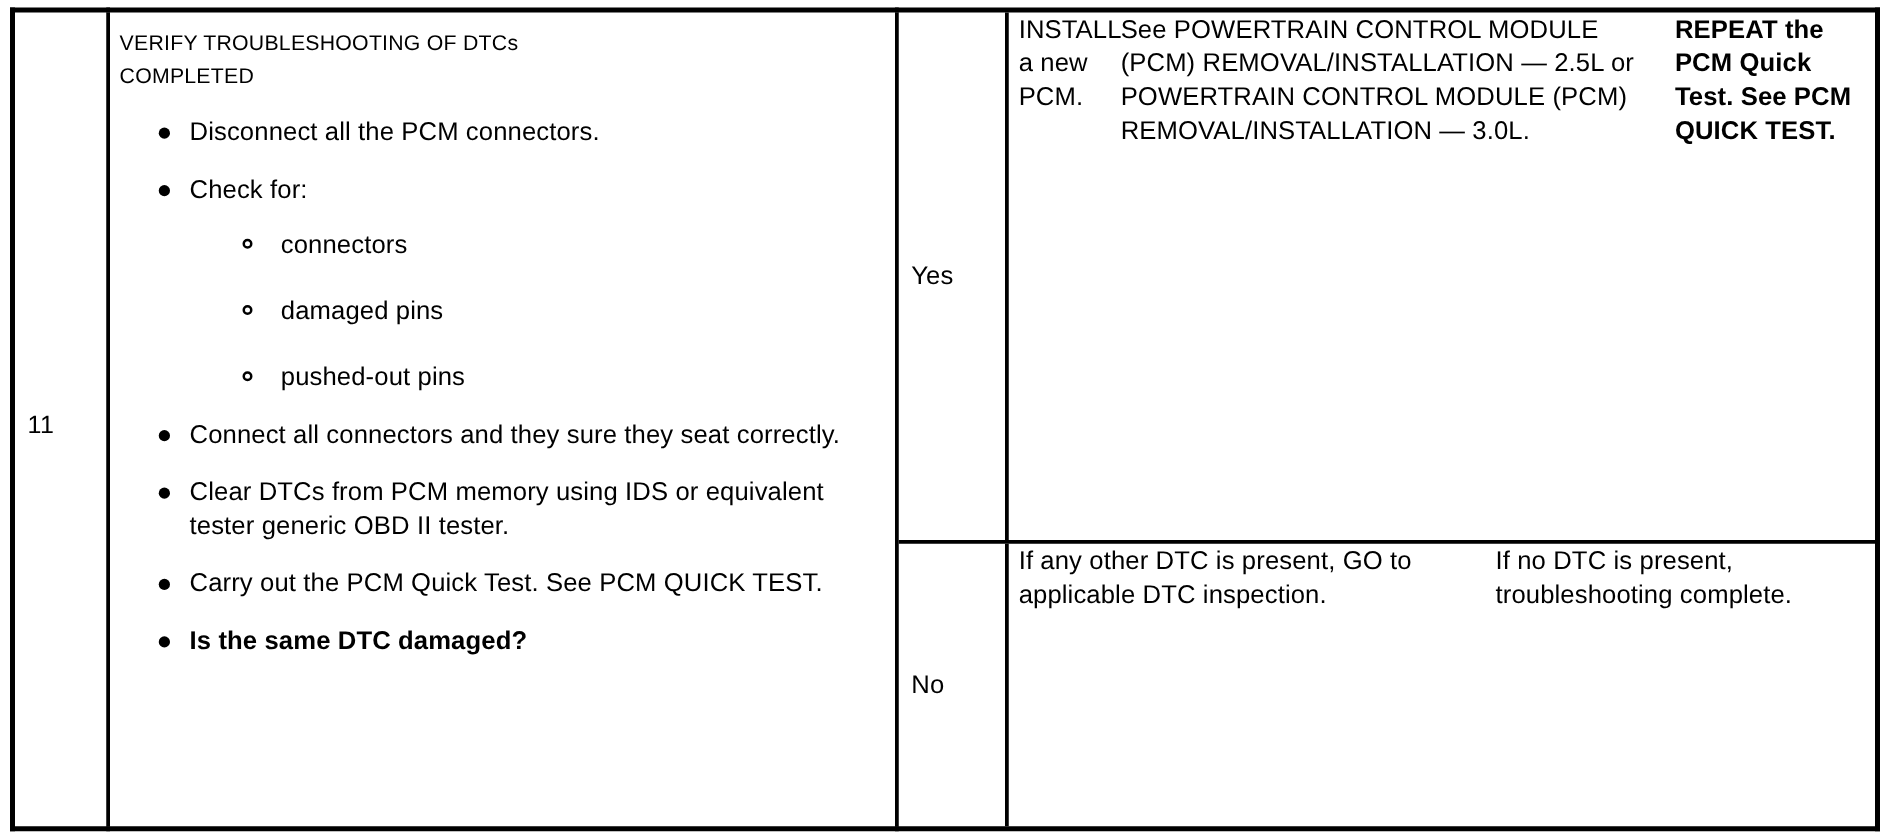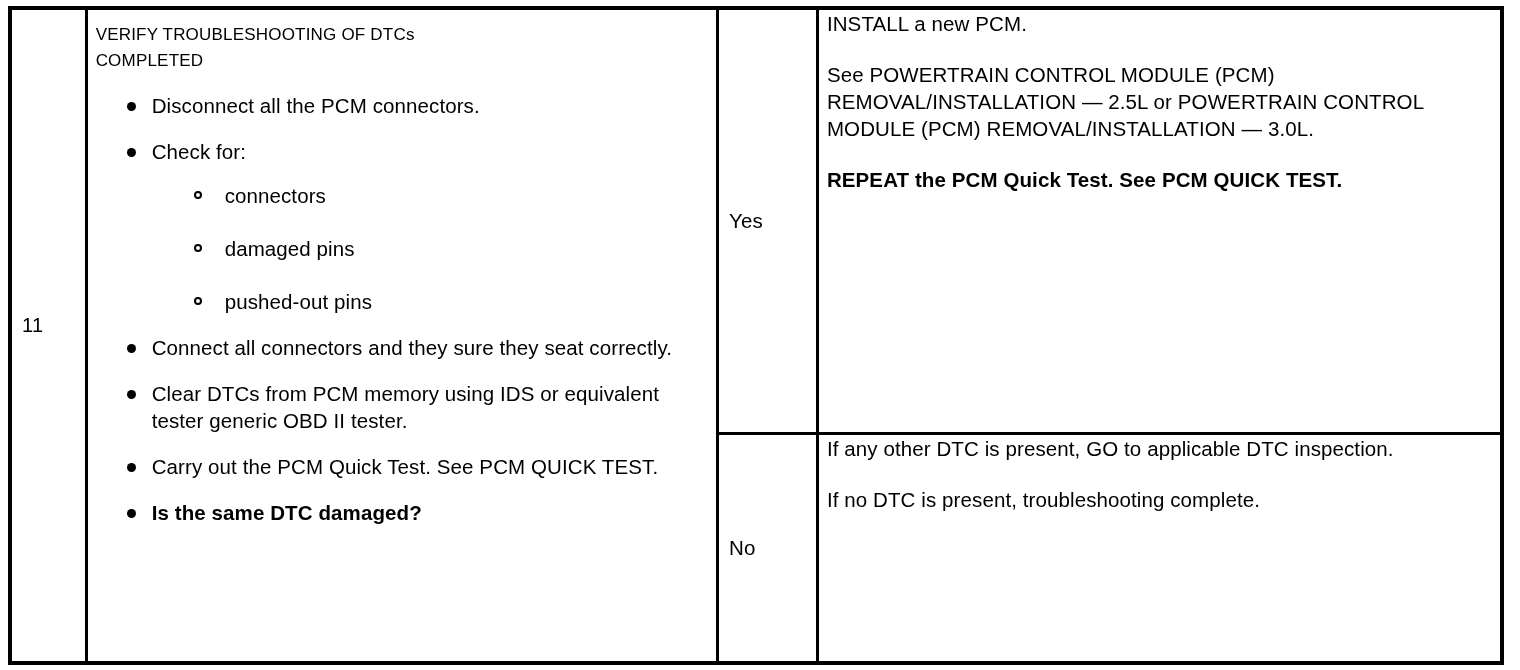--- a/index.html
+++ b/index.html
@@ -42,21 +42,21 @@
 
   
   .col-step {
     width: 76px;
     border-right: 3px solid #000000;
     position: relative;
   }
   .step-number {
     position: absolute;
     left: 10px;
-    top: 305px;
+    top: 320px;
     font-size: 20px;
     line-height: 1;
     letter-spacing: 0.3px;
   }
 
   
   .col-action {
     width: 630px;
     border-right: 3px solid #000000;
     padding: 10px 14px 6px 8px;
@@ -137,35 +137,36 @@
   }
   .result-row.row-yes {
     height: 425px;
     border-bottom: 3px solid #000000;
   }
   .result-row.row-no {
     height: 226px;
   }
 
   .answer-cell {
-    width: 100px;
+    width: 88px;
     box-sizing: border-box;
     border-right: 3px solid #000000;
     display: flex;
     align-items: center;
     padding-left: 10px;
     font-size: 20.5px;
     letter-spacing: 0.2px;
   }
   .detail-cell {
     flex: 1;
     box-sizing: border-box;
     padding: 0 12px 0 8px;
     display: flex;
-    flex-direction: column;
+    flex-direction: row;
+    justify-content: center;
   }
   .detail-cell p {
     margin: 0 0 24px 0;
     font-size: 20.5px;
     line-height: 27px;
     letter-spacing: 0.1px;
   }
   .detail-cell p:last-child { margin-bottom: 0; }
   .detail-cell p.bold-line { font-weight: bold; }
 </style>

